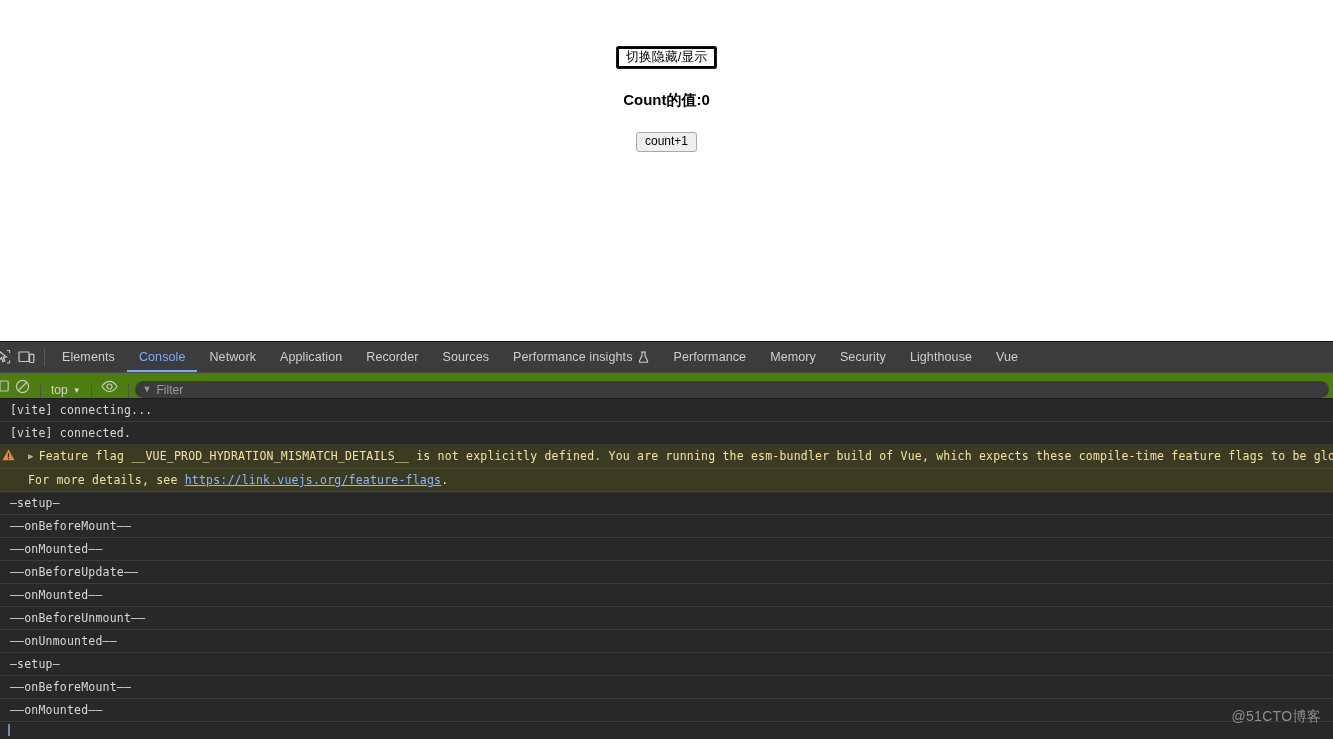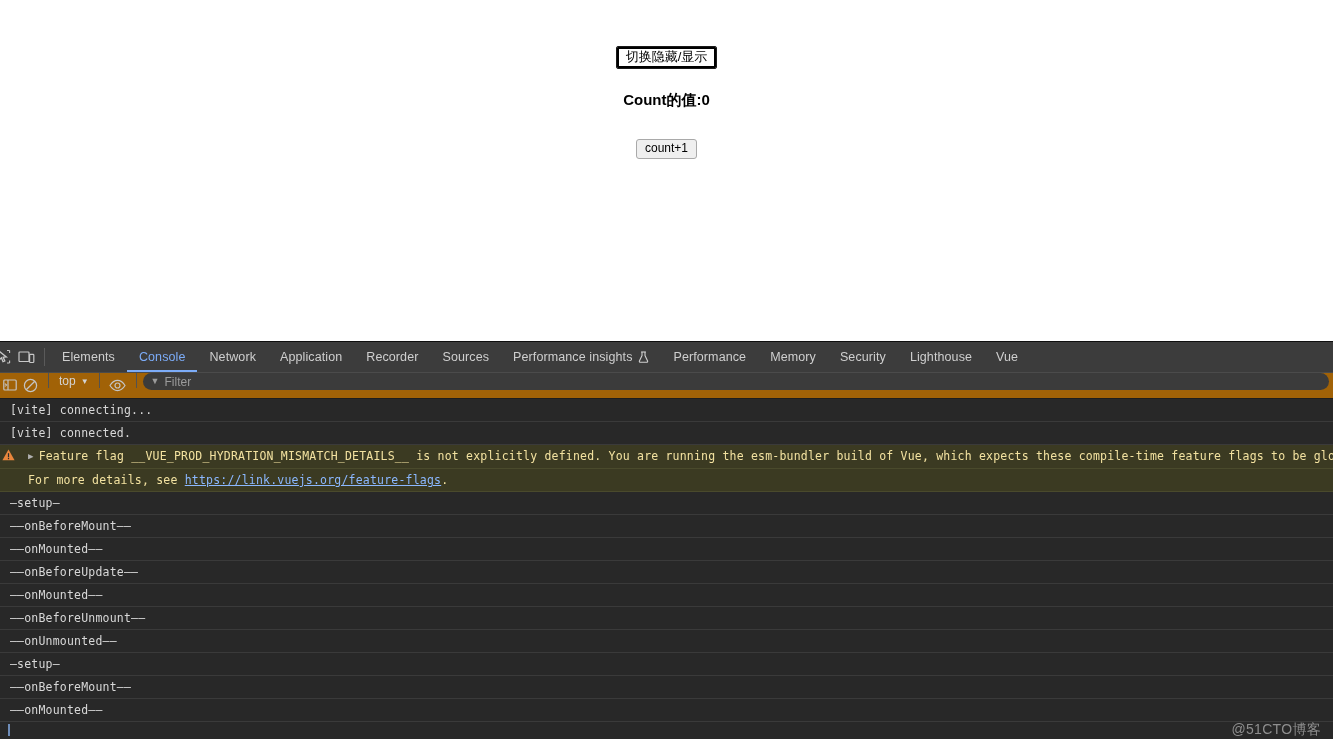--- a/index.html
+++ b/index.html
@@ -41,21 +41,21 @@
     outline-offset: -3px;
     padding: 3px 9px 4px;
     line-height: 1.1;
     border-radius: 2px;
     cursor: default;
   }
   .count-title {
     font-size: 15px;
     font-weight: bold;
     color: #000;
-    margin: 22px 0 16px 0;
+    margin: 22px 0 9px 0;
     letter-spacing: 0px;
   }
   .count-btn {
     margin-top: 13px;
     font-family: "Liberation Sans", sans-serif;
     font-size: 12px;
     color: #000;
     background: #efefef;
     border: 1px solid #a9a9a9;
     padding: 2px 8px 3px;
@@ -128,26 +128,26 @@
     margin-left: 6px;
     display: inline-flex;
     align-items: center;
     color: #cfcfcf;
   }
 
   
   #console-toolbar {
     position: relative;
     height: 26px;
-    background: #a16207;
-    display: flex;
-    align-items: flex-start;
+    background: #4d7c0f;
+    display: flex;
+    align-items: flex-end;
     border-bottom: 1px solid #1d1d1d;
     box-sizing: border-box;
-    padding-left: 8px;
+    padding-left: 0;
   }
   .ct-icon {
     display: flex;
     align-items: center;
     justify-content: center;
     width: 24px;
     height: 24px;
     color: #c4c4c4;
     flex: 0 0 auto;
     cursor: default;
@@ -256,21 +256,21 @@
     top: 2px;
     width: 2px;
     height: 12px;
     background: #6e8cb8;
   }
 
   
   #watermark {
     position: absolute;
     right: 12px;
-    bottom: 1px;
+    bottom: 14px;
     font-family: "Liberation Sans", sans-serif;
     font-size: 14px;
     color: #8e8e8e;
     letter-spacing: .3px;
     pointer-events: none;
     margin-top: 20px;
   }
 </style>
 </head>
 <body>

